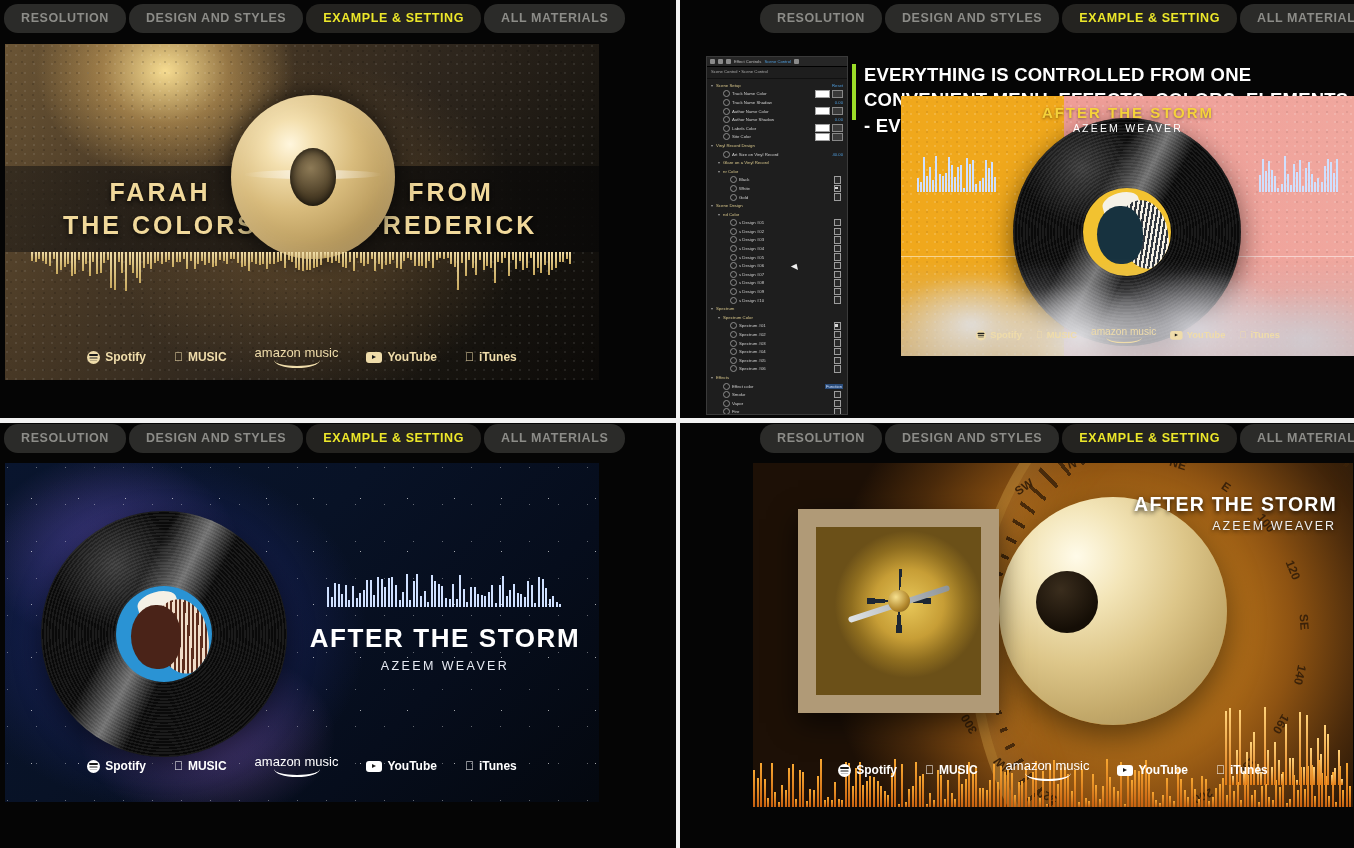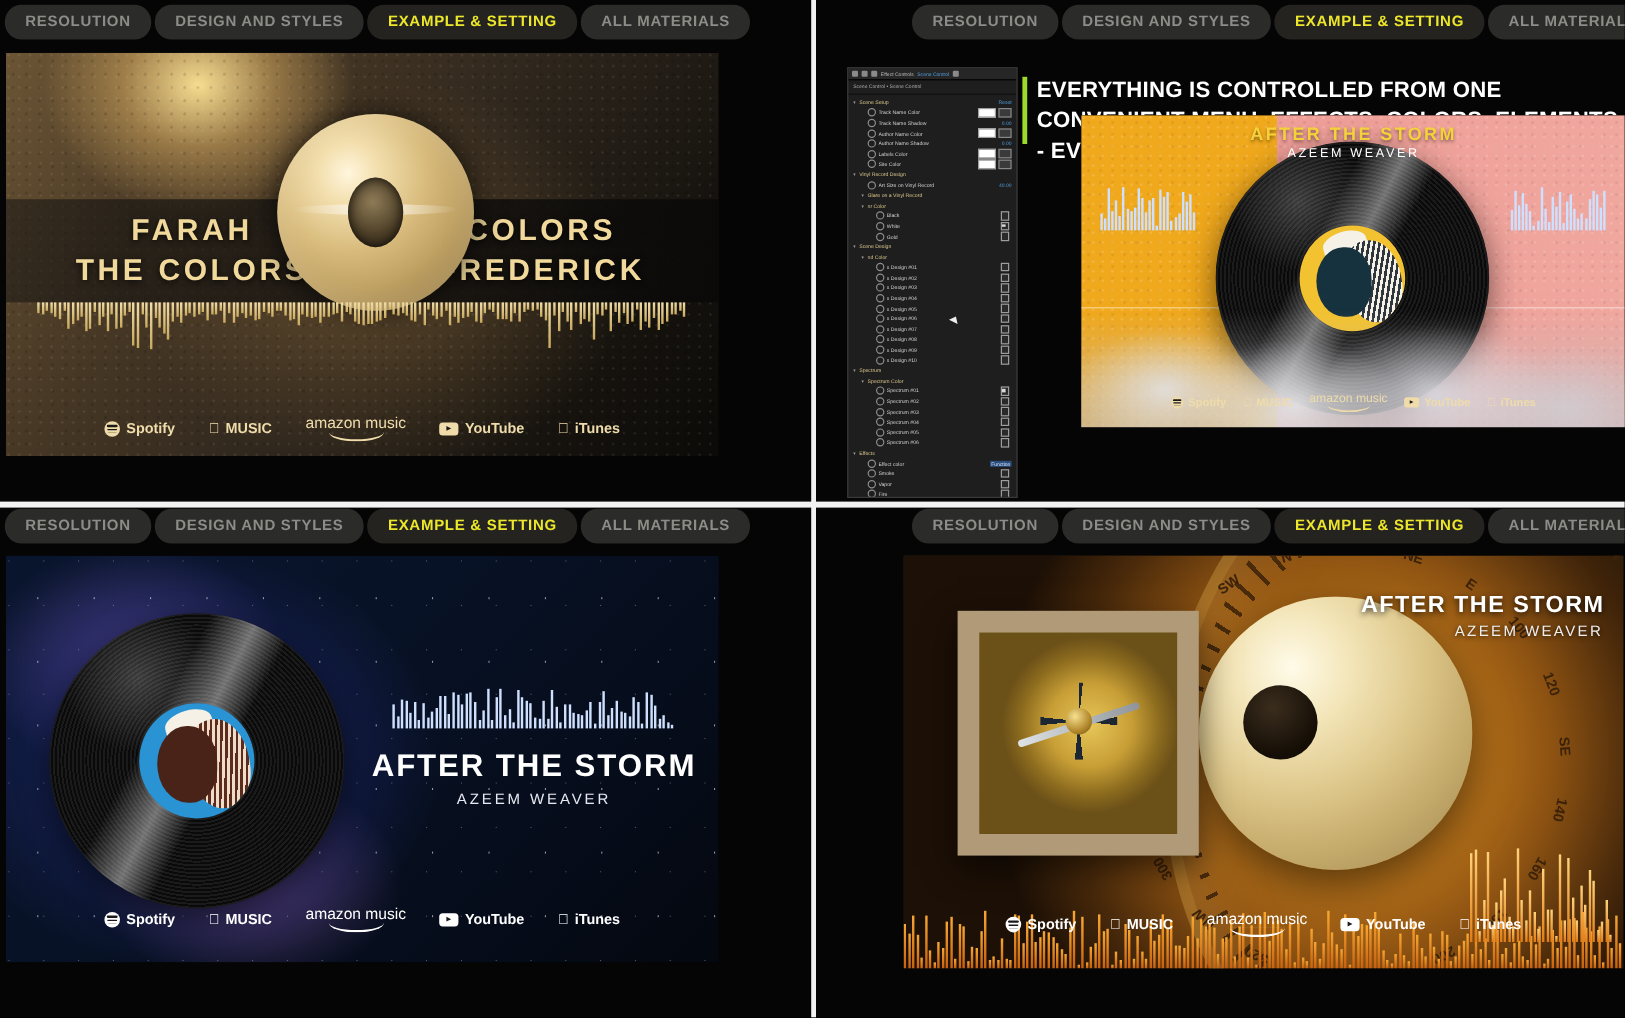--- a/index.html
+++ b/index.html
@@ -226,21 +226,21 @@
 
     <div class="art p1">
       <div class="bg"></div>
       <div class="grain"></div>
       <div class="band"></div>
       <div class="ttl-left">
         <div>FARAH</div>
         <div>THE COLORS</div>
       </div>
       <div class="ttl-right">
-        <div>COLORS</div>
+        <div>FROM</div>
         <div>FREDERICK</div>
       </div>
       <div class="gold-disc">
         <div class="glint"></div>
       </div>
       <div class="wave-gold" id="w1">
           <div class="bar" style="left: 0px; height: 8.82479px;"></div>
           <div class="bar" style="left: 3.61333px; height: 9.89542px;"></div>
           <div class="bar" style="left: 7.22667px; height: 7.13425px;"></div>
           <div class="bar" style="left: 10.84px; height: 8.93452px;"></div>

